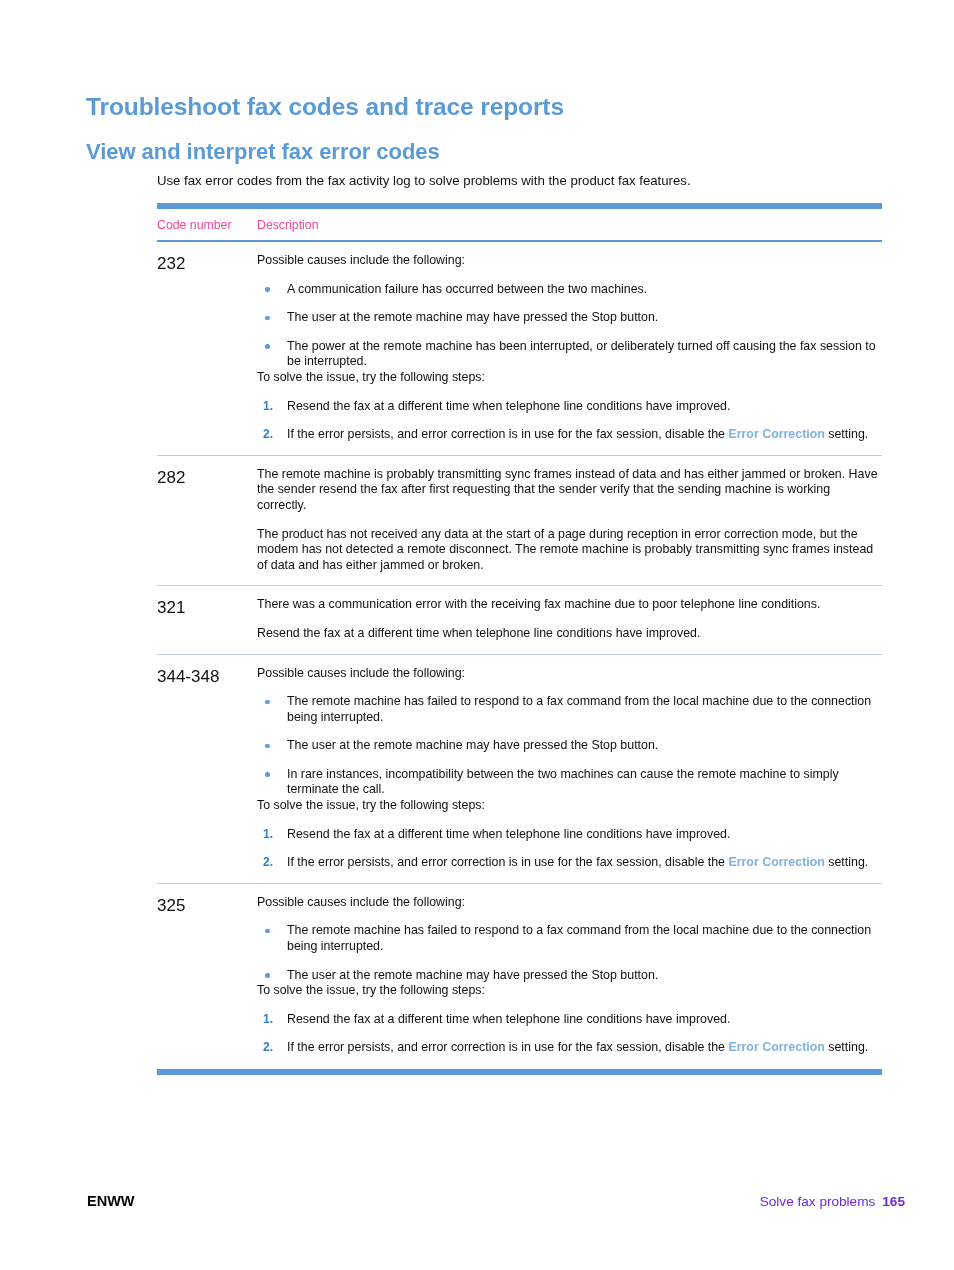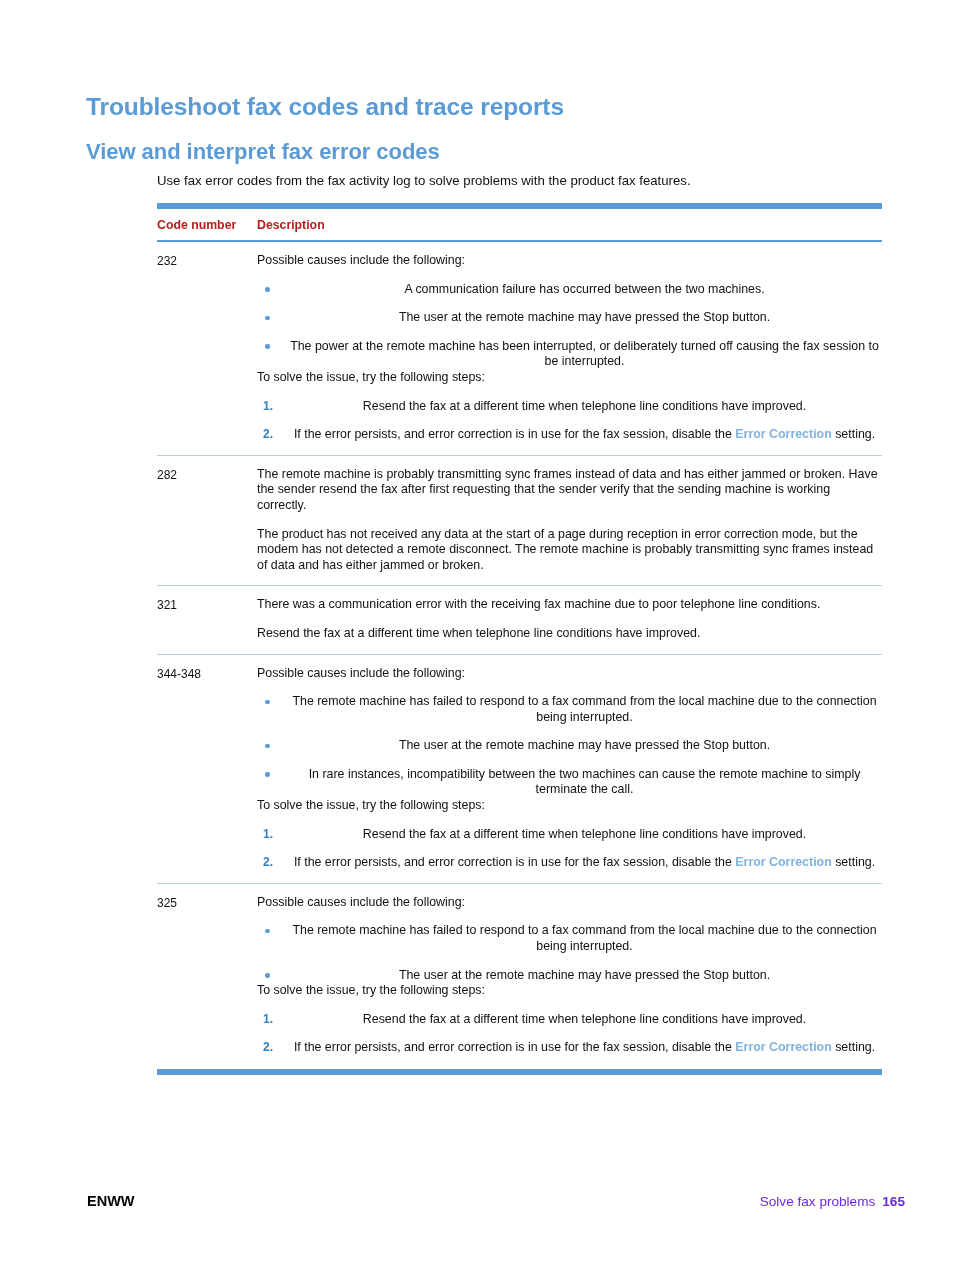--- a/index.html
+++ b/index.html
@@ -69,38 +69,38 @@
     background: #5b9bd5;
     width: 725px;
   }
   .thead {
     display: flex;
     padding: 9px 0 8px 0;
     border-bottom: 2.5px solid #5b9bd5;
   }
   .th {
     font-size: 12.3px;
-    font-weight: bold;
-    color: #b91c1c;
+    font-weight: normal;
+    color: #ec4899;
   }
   .col-code { width: 100px; flex: 0 0 100px; }
   .col-desc { flex: 1 1 auto; }
 
   .row {
     display: flex;
     border-bottom: 1px solid #b9cfe2;
     padding: 11px 0 12px 0;
     align-items: flex-start;
   }
   .row.last { border-bottom: none; padding-bottom: 13px; }
 
   .code-cell {
     width: 100px;
     flex: 0 0 100px;
-    font-size: 12px;
+    font-size: 17px;
     color: #111;
     padding-top: 1px;
     white-space: nowrap;
   }
   .desc-cell {
     flex: 1 1 auto;
     font-size: 12.4px;
     color: #111;
     line-height: 15.6px;
   }
@@ -117,21 +117,20 @@
     padding: 0;
   }
   ul.blist { margin-top: 13px; }
   ol.nlist { margin-top: 13px; }
 
   ul.blist li, ol.nlist li {
     position: relative;
     padding-left: 30px;
     margin-bottom: 13px;
     line-height: 15.6px;
-    text-align: center;
   }
   ul.blist li:last-child,
   ol.nlist li:last-child { margin-bottom: 0; }
 
   ul.blist li .bullet {
     position: absolute;
     left: 8px;
     top: 5.5px;
     width: 4.5px;
     height: 4.5px;

